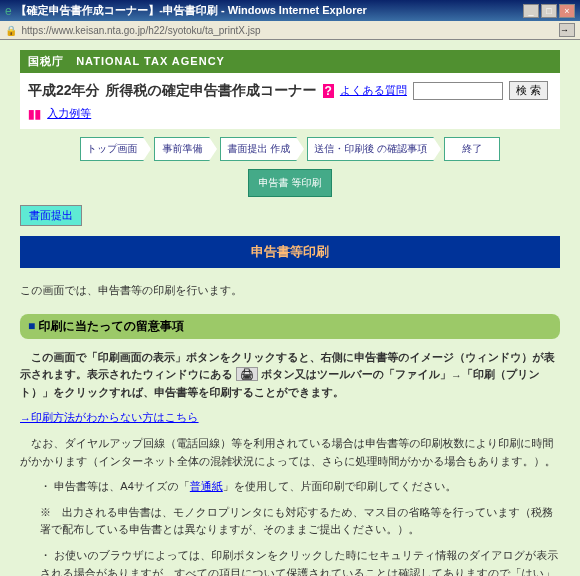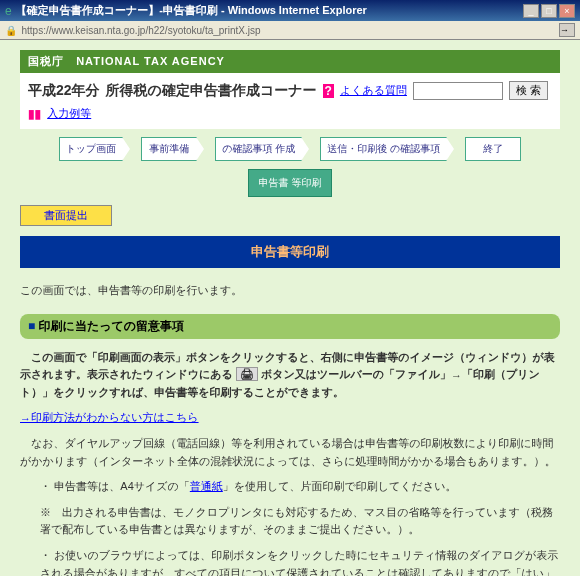--- a/index.html
+++ b/index.html
@@ -16,28 +16,28 @@
 .go-btn { width: 16px; height: 14px; background: #d4d0c8; border: 1px solid #888; font-size: 9px; }
 .content { flex: 1; overflow: auto; background: #fff; }
 .page { background: #e6f4d7; padding: 10px 20px; min-height: 100%; }
 .agency-bar { background: #509030; color: #fff; padding: 4px 8px; font-size: 11px; font-weight: bold; letter-spacing: 1px; }
 .header-row { background: #ffffff; padding: 8px; display: flex; align-items: center; gap: 6px; flex-wrap: wrap; }
 .header-title { font-size: 14px; font-weight: bold; color: #333; }
 .faq { color: #00f; text-decoration: underline; font-size: 11px; }
 .search-box { height: 18px; width: 90px; border: 1px solid #888; }
 .search-btn, .ex-btn { background: #eee; border: 1px solid #888; padding: 1px 6px; font-size: 11px; cursor: pointer; }
 .ex-link { color: #00f; text-decoration: underline; font-size: 11px; }
-.nav-row { display: flex; gap: 18px; padding: 8px 0; flex-wrap: wrap; justify-content: center; }
+.nav-row { display: flex; gap: 10px; padding: 8px 0; flex-wrap: wrap; justify-content: center; }
 .nav-step { background: #fff; border: 1px solid #4a8; padding: 4px 6px; font-size: 10px; color: #338; text-align: center; position: relative; min-width: 56px; }
 .nav-step.active { background: #4a8; color: #fff; font-weight: bold; }
 .nav-step::after { content: ""; position: absolute; right: -8px; top: 50%; transform: translateY(-50%); border-left: 8px solid #fff; border-top: 12px solid transparent; border-bottom: 12px solid transparent; z-index: 1; }
 .nav-step.active::after { border-left-color: #4a8; }
 .nav-step:last-child::after { display: none; }
 .sub-step { background: #4a8; color: #fff; padding: 6px 10px; font-size: 10px; text-align: center; margin: 0 auto 8px; width: fit-content; border: 1px solid #286; }
-.submit-btn { border: 1px solid #888; background: #fde047; padding: 2px 23px; font-size: 11px; cursor: pointer; color: #00f; }
+.submit-btn { border: 1px solid #888; background: #5eead4; padding: 2px 8px; font-size: 11px; cursor: pointer; color: #00f; }
 .section-title { background: #003399; color: #fdba74; text-align: center; padding: 7px; font-size: 13px; font-weight: bold; margin: 10px 0; }
 .body-text { font-size: 11px; color: #333; line-height: 1.6; padding: 4px 0; }
 .sub-header { background: #9cc968; padding: 4px 8px; font-size: 12px; font-weight: bold; color: #000; margin: 10px 0 6px; border-radius: 8px; }
 .sub-header .sq { color: #003399; }
 .bold { font-weight: bold; }
 .link { color: #00f; }
 .indent { padding-left: 20px; }
 .ie-icon { font-size: 12px; color: #4a8; }
 </style>
 </head>
@@ -72,21 +72,21 @@
         <a class="faq" href="#">よくある質問</a>
         <input class="search-box" style="">
         <button class="search-btn">検 索</button>
         <span style="color:#f08;font-weight:bold;">▮▮</span>
         <a class="ex-link" href="#">入力例等</a>
       </div>
 
       <div class="nav-row">
         <div class="nav-step">トップ画面</div>
         <div class="nav-step">事前準備</div>
-        <div class="nav-step">の確認事項
+        <div class="nav-step">書面提出
 作成</div>
         <div class="nav-step">送信・印刷後
 の確認事項</div>
         <div class="nav-step">終了</div>
       </div>
       <div class="sub-step">申告書
 等印刷</div>
 
       <button class="submit-btn">書面提出</button>
 

